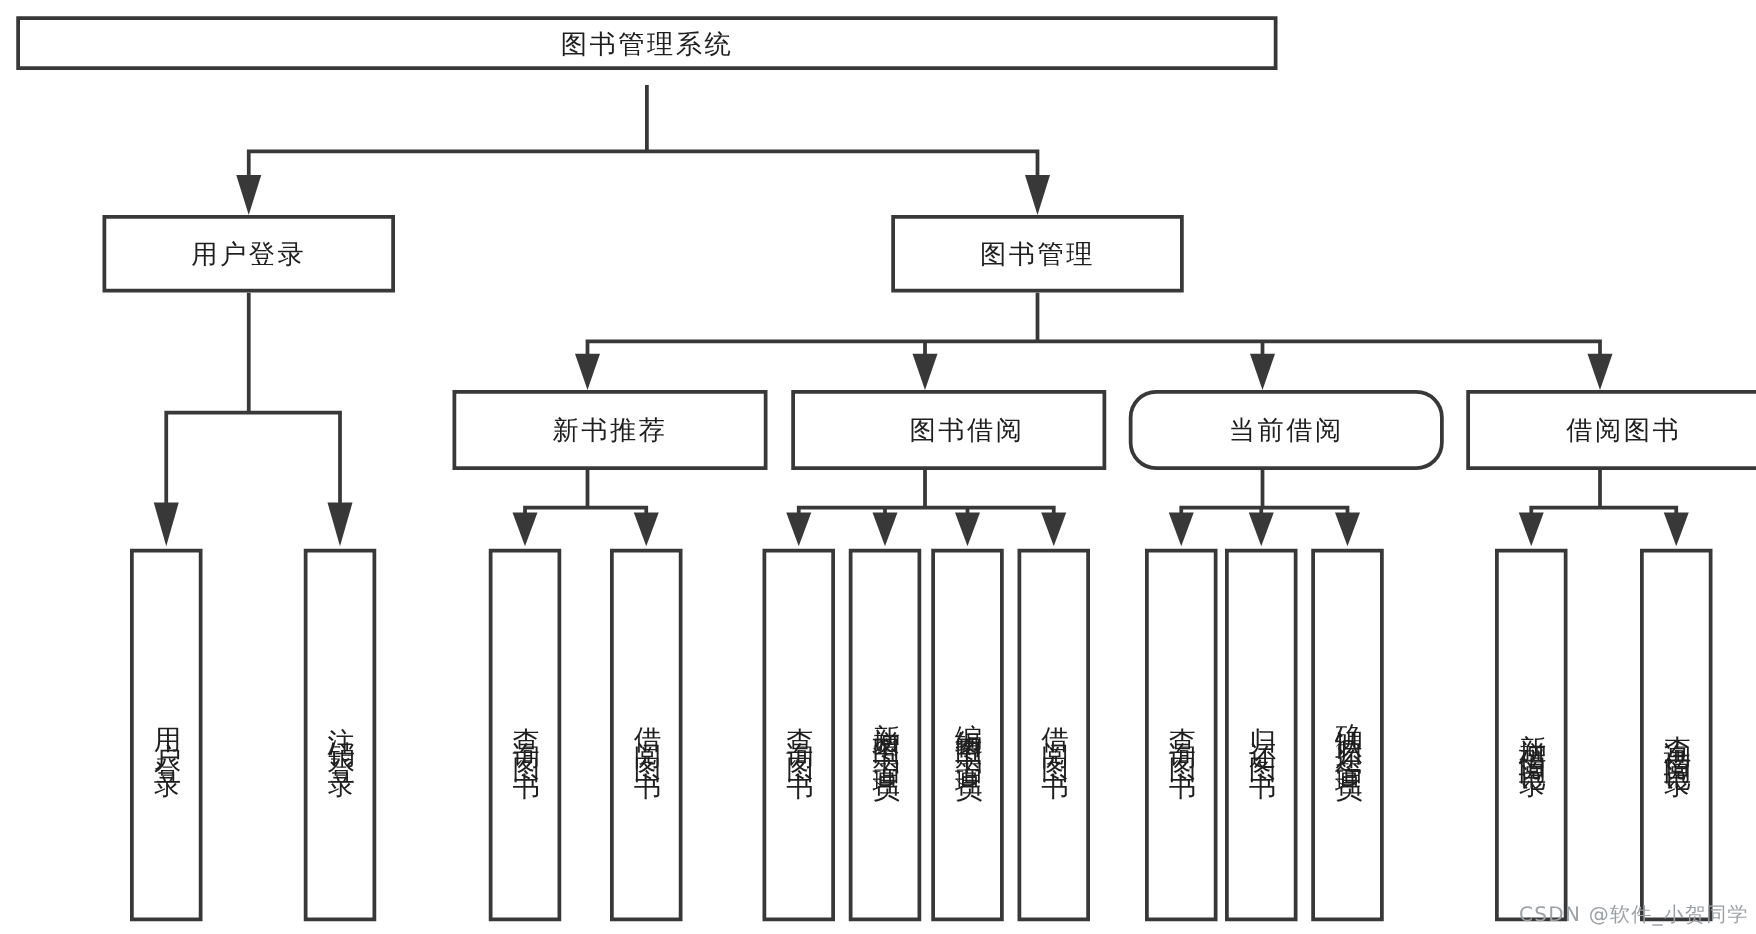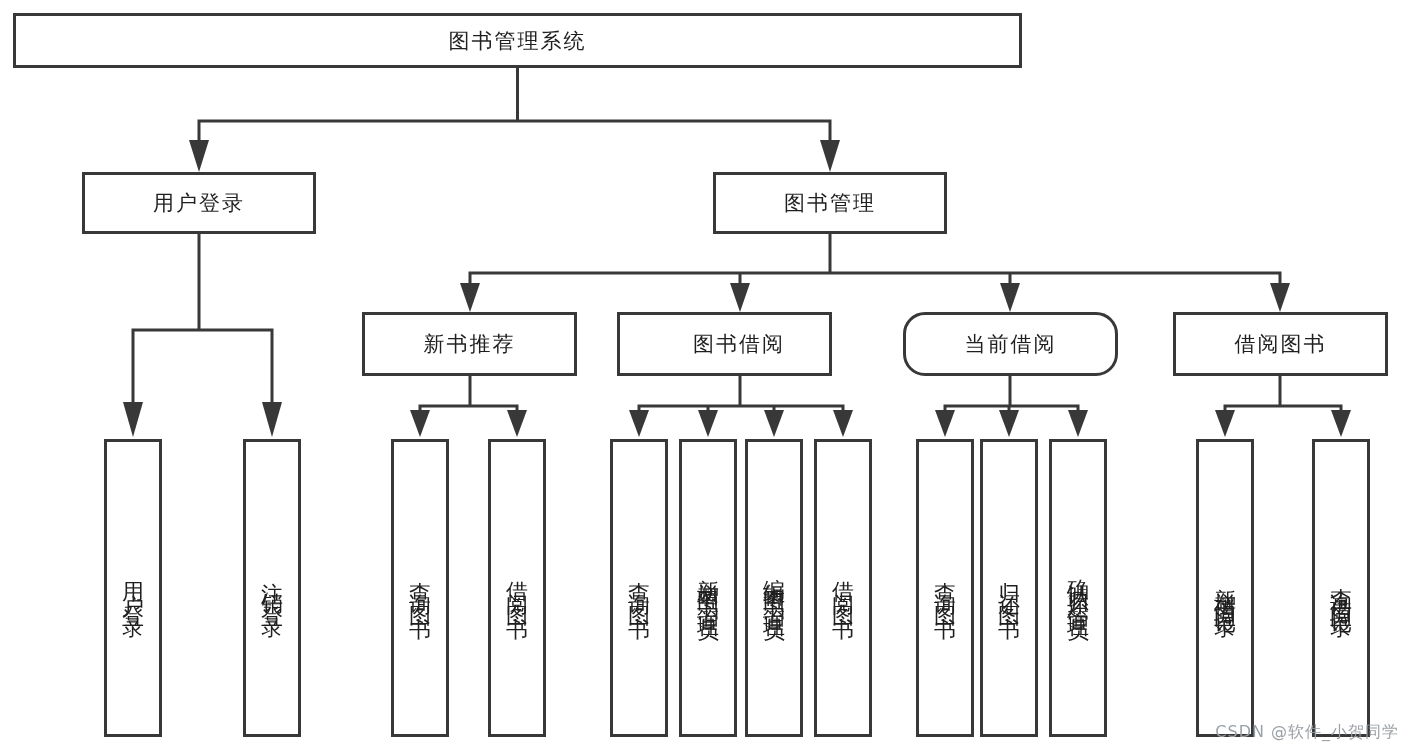--- a/index.html
+++ b/index.html
@@ -35,27 +35,27 @@
     justify-content:center;
     color:var(--text);
     z-index:2;
   }
   .node.h span{
     font-size:21px;
     letter-spacing:2px;
     white-space:nowrap;
   }
   .root{
-    left:13px;top:13px;width:1009px;height:55px;
+    left:13px;top:13px;width:1009px;height:43px;
   }
   .lvl2{
     top:172px;width:234px;height:62px;
   }
   .lvl3{
-    top:312px;width:215px;height:64px;
+    top:312px;width:252px;height:64px;
   }
   .leaf{
     top:439px;width:58px;height:298px;
   }
   .leaf span{
     writing-mode:vertical-rl;
     text-orientation:mixed;
     font-size:22px;
     letter-spacing:12px;
     line-height:1;
@@ -133,21 +133,21 @@
   <div class="node h lvl2" style="left:82px;">
     <span>用户登录</span>
   </div>
   <div class="node h lvl2" style="left:713px;">
     <span>图书管理</span>
   </div>
 
   <div class="node h lvl3" style="left:362px;">
     <span>新书推荐</span>
   </div>
-  <div class="node h lvl3" style="left:617px;padding-left:29px;">
+  <div class="node h lvl3" style="left:633px;padding-left:29px;">
     <span>图书借阅</span>
   </div>
   <div class="node h lvl3" style="left:903px;border-radius:22px;">
     <span>当前借阅</span>
   </div>
   <div class="node h lvl3" style="left:1173px;">
     <span>借阅图书</span>
   </div>
 
   <div class="node leaf" style="left:104px;">

